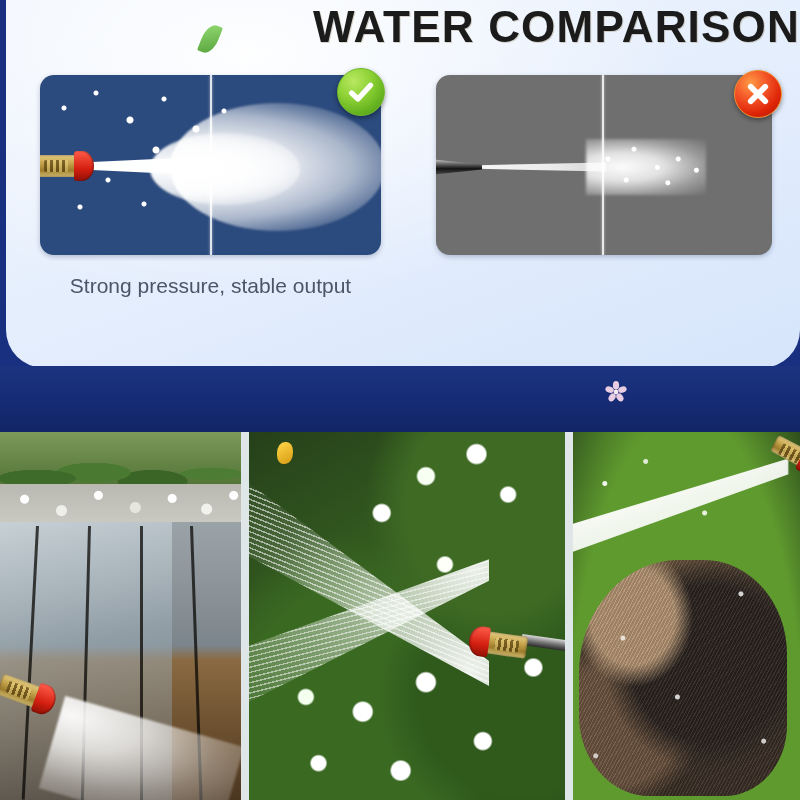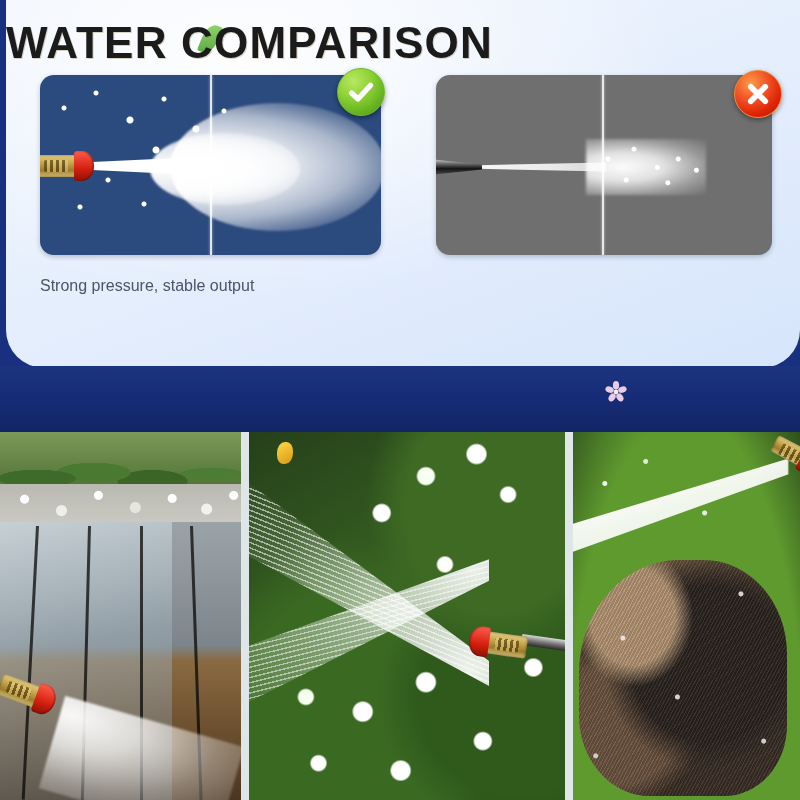--- a/index.html
+++ b/index.html
@@ -20,22 +20,22 @@
     overflow:hidden;
   }
   
   #comparison-card:before{
     content:"";position:absolute;inset:0;
     background:radial-gradient(ellipse at 30% 15%, rgba(255,255,255,.95) 0%, rgba(255,255,255,0) 55%);
     pointer-events:none;
   }
 
   #page-title{
-    position:absolute; left:0; right:0; top:18px;
-    text-align:left;
+    position:absolute; left:0; right:0; top:2px;
+    text-align:right;
     font-size:44px;
     font-weight:bold;
     letter-spacing:1.2px;
     color:#1b1b1b;
     text-shadow:1px 1px 0 rgba(120,90,40,.25);
     z-index:4;
     white-space:nowrap;
   }
   #title-leaf{
     position:absolute; left:196px; top:24px;
@@ -169,22 +169,22 @@
   }
   #badge-cross{
     left:728px; top:70px;
     background:radial-gradient(circle at 34% 26%, #ff9b44 0%, #f4582a 34%, #de2406 68%, #a81704 100%);
     border:1px solid #f08a2a;
   }
   .badge svg{ width:30px; height:30px; display:block; }
 
   .caption{
     position:absolute; top:272px;
-    font-size:16px; line-height:27px;
-    color:#4b5565; text-align:left;
+    font-size:21px; line-height:27px;
+    color:#4b5565; text-align:center;
   }
   #caption-good{ left:34px; width:341px; }
   #caption-bad { left:424px; width:348px; }
 
   
   #divider-band{
     position:absolute; left:0; top:366px; width:800px; height:67px;
     background:linear-gradient(180deg,#1c347f 0%,#162c77 45%,#122564 100%);
   }
   #band-flower{

